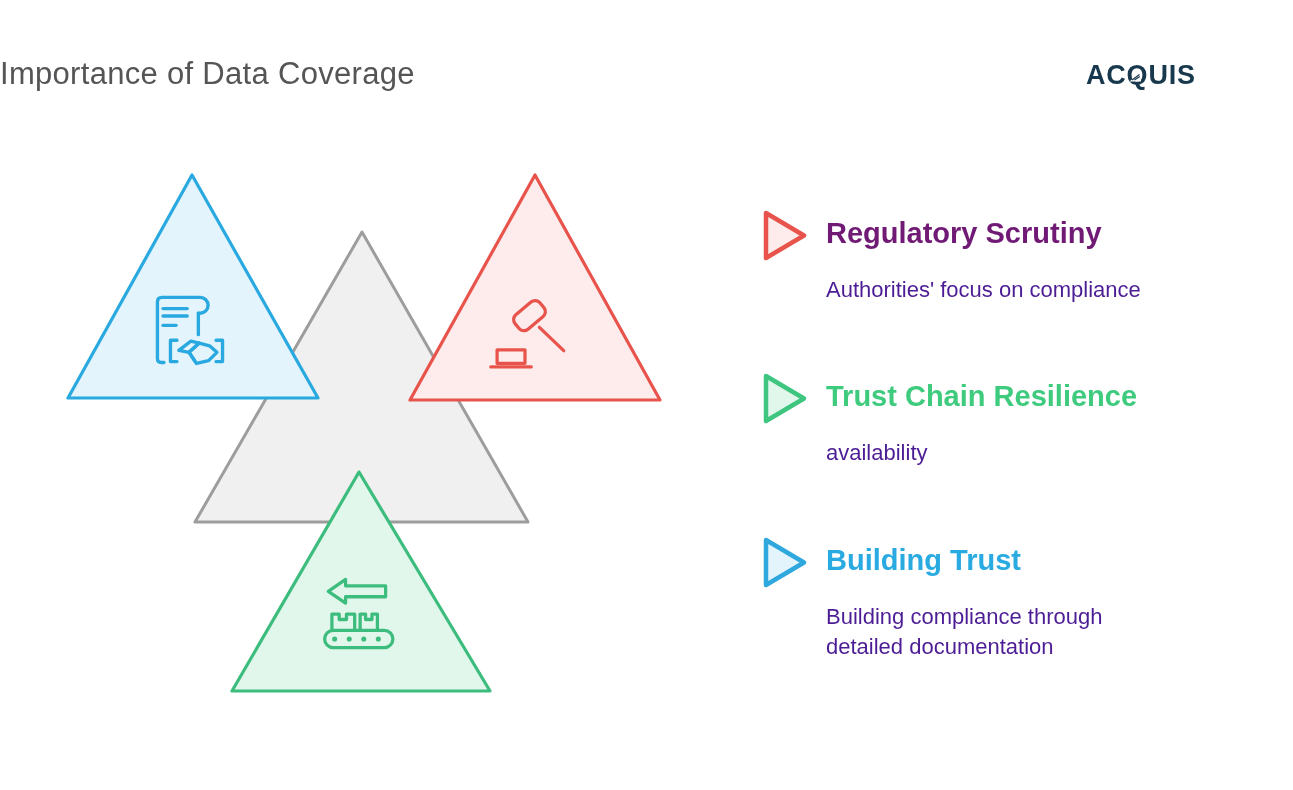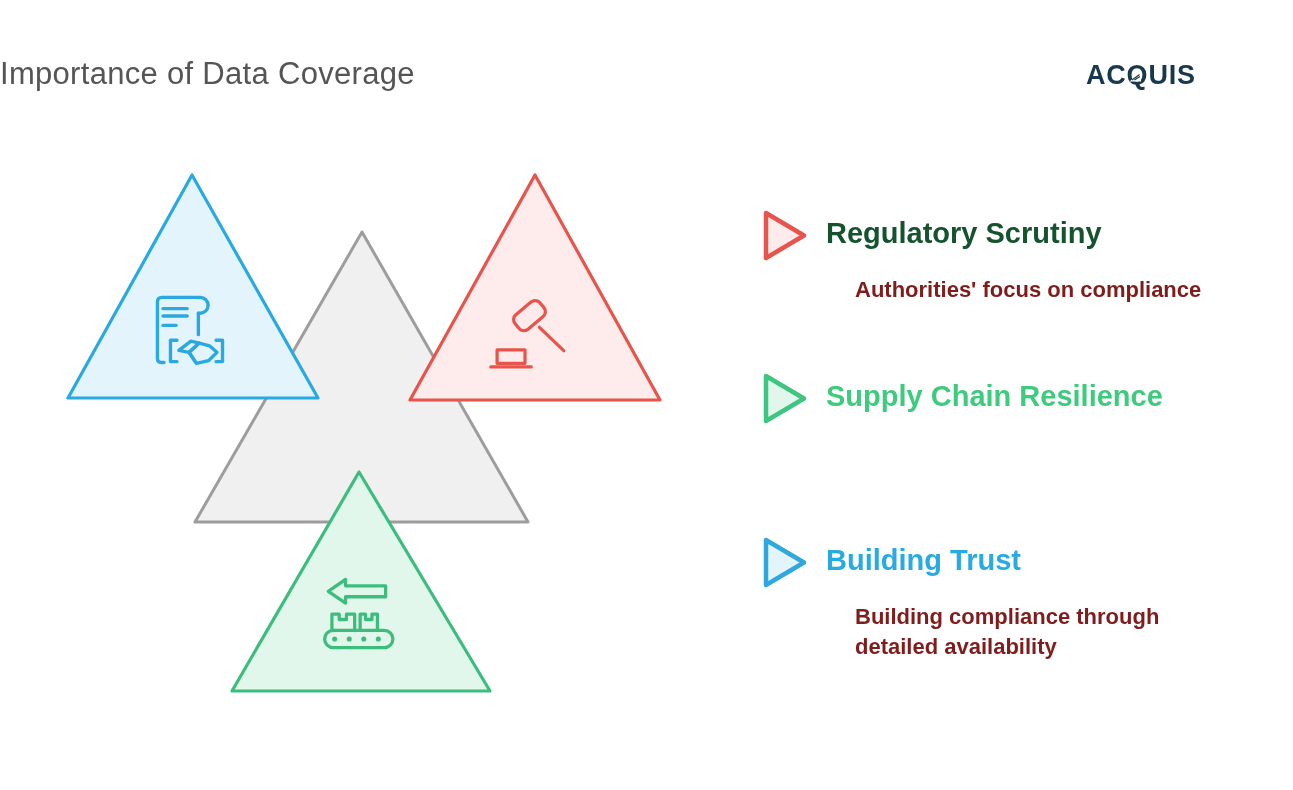--- a/index.html
+++ b/index.html
@@ -17,23 +17,23 @@
   }
   .brand .sail{position:absolute;left:42px;top:10px;}
   .diagram-svg{position:absolute;left:0;top:0;}
   .legend-row{position:absolute;left:762px;width:440px;height:140px;}
   .legend-row .marker{position:absolute;left:0;top:2px;}
   .legend-title{
     position:absolute;left:64px;top:10px;font-size:29px;font-weight:700;white-space:nowrap;
   }
   .legend-desc{
     position:absolute;left:64px;top:68px;font-size:22px;line-height:30px;
-    font-weight:700;color:#7f1d1d;white-space:nowrap;margin-left:29px;
+    font-weight:400;color:#4c1d95;white-space:nowrap;
   }
-  .c-red{color:#14532d;}
+  .c-red{color:#701a75;}
   .c-green{color:#3ecb7e;}
   .c-blue{color:#29abe2;}
 </style>
 </head>
 <body>
 
 <div class="stage">
 
   <div class="page-title">Importance of Data Coverage</div>
 
@@ -97,30 +97,31 @@
       <div class="legend-title c-red">Regulatory Scrutiny</div>
       <div class="legend-desc">
         <div>Authorities' focus on compliance</div>
       </div>
     </div>
 
     <div class="legend-row" style="top:370px">
       <svg class="marker" width="48" height="54" viewBox="0 0 48 54">
         <polygon points="4,4 42,26.5 4,49" fill="#e2f7ec" stroke="#3ec57f" stroke-width="4.5" stroke-linejoin="round"></polygon>
       </svg>
-      <div class="legend-title c-green">Supply Chain Resilience</div>
+      <div class="legend-title c-green">Trust Chain Resilience</div>
       <div class="legend-desc">
+        <div>availability</div>
       </div>
     </div>
 
     <div class="legend-row" style="top:534px">
       <svg class="marker" width="48" height="54" viewBox="0 0 48 54">
         <polygon points="4,4 42,26.5 4,49" fill="#e3f4fc" stroke="#2fa8dd" stroke-width="4.5" stroke-linejoin="round"></polygon>
       </svg>
       <div class="legend-title c-blue">Building Trust</div>
       <div class="legend-desc">
         <div>Building compliance through</div>
-        <div>detailed availability</div>
+        <div>detailed documentation</div>
       </div>
     </div>
 
   </div>
 </div>
 
 </body></html>

